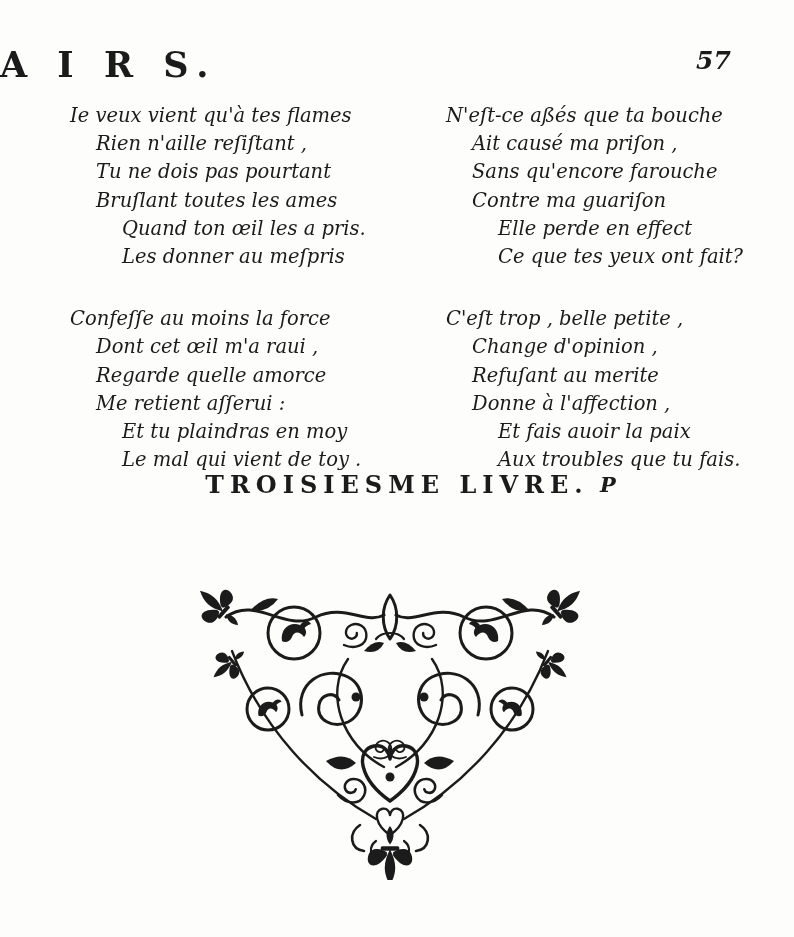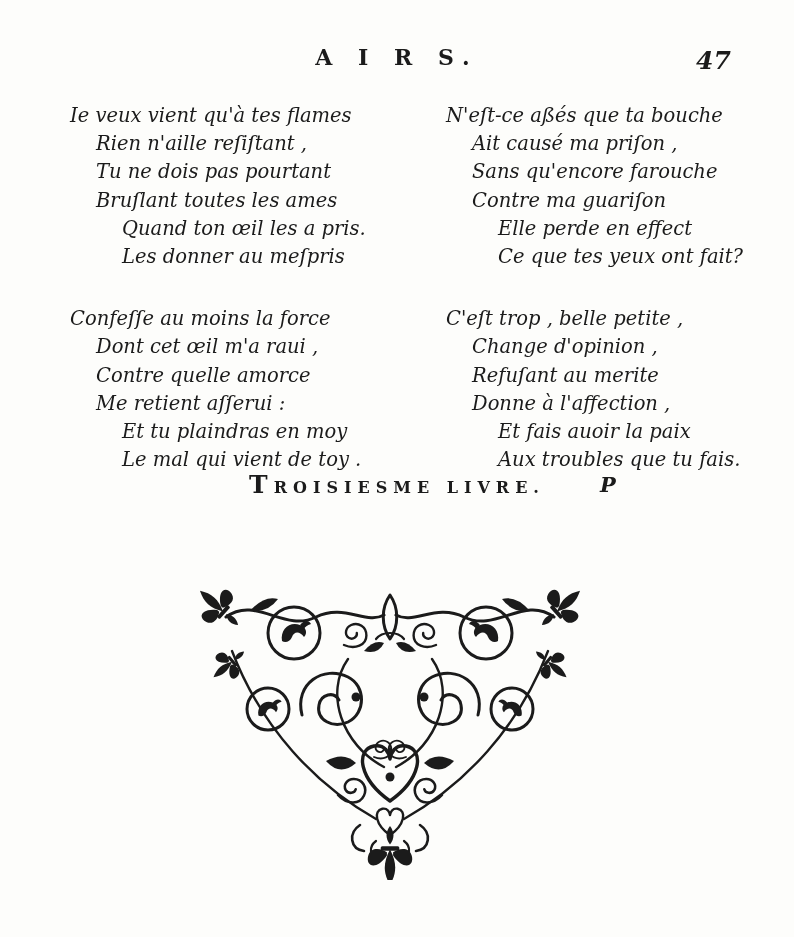--- a/index.html
+++ b/index.html
@@ -14,22 +14,22 @@
     
     background-image:
       radial-gradient(circle 1px at 640px 80px, #b9b9b4 40%, transparent 60%),
       radial-gradient(circle 1px at 700px 140px, #c4c4bf 40%, transparent 60%),
       radial-gradient(circle 1px at 380px 540px, #c4c4bf 40%, transparent 60%),
       radial-gradient(circle 1px at 180px 300px, #cccdc8 40%, transparent 60%),
       radial-gradient(circle 1px at 560px 430px, #c4c4bf 40%, transparent 60%);
   }
   .running-head{
     position:absolute;top:44px;left:0;width:100%;
-    text-align:center;
-    font-size:22px;font-weight:bold;
+    text-align:left;
+    font-size:35px;font-weight:bold;
     letter-spacing:9px;
     white-space:nowrap;
   }
   .folio{
     position:absolute;top:46px;left:696px;
     font-style:italic;font-size:25px;font-weight:bold;
   }
   .col{position:absolute;top:102px;width:350px;}
   .col-left{left:70px;}
   .col-right{left:446px;}
@@ -41,51 +41,51 @@
     line-height:28.2px;
     white-space:nowrap;
   }
   .ind1{padding-left:26px;}
   .ind2{padding-left:52px;}
   .book-line{
     position:absolute;top:470px;left:0;width:100%;
     text-align:center;white-space:nowrap;
   }
   .book-initial{font-size:25px;letter-spacing:6px;font-weight:bold;}
-  .book-rest{font-size:16px;letter-spacing:6px;font-weight:bold;}
+  .book-rest{font-size:24px;letter-spacing:6px;font-weight:bold;}
   .signature{
     position:absolute;top:472px;left:600px;
     font-size:21px;font-style:italic;font-weight:bold;
   }
   .ornament{
     position:absolute;left:198px;top:580px;
     width:384px;height:300px;
   }
 </style>
 </head>
 <body>
 
 <div class="page">
 
   <div class="running-head">A I R S.</div>
-  <div class="folio">47</div>
+  <div class="folio">57</div>
 
   <div class="col col-left">
     <div class="stanza">
       <div class="line">Ie veux vient qu'à tes flames</div>
       <div class="line ind1">Rien n'aille reſiſtant ,</div>
       <div class="line ind1">Tu ne dois pas pourtant</div>
       <div class="line ind1">Bruſlant toutes les ames</div>
       <div class="line ind2">Quand ton œil les a pris.</div>
       <div class="line ind2">Les donner au meſpris</div>
     </div>
     <div class="stanza">
       <div class="line">Confeſſe au moins la force</div>
       <div class="line ind1">Dont cet œil m'a raui ,</div>
-      <div class="line ind1">Contre quelle amorce</div>
+      <div class="line ind1">Regarde quelle amorce</div>
       <div class="line ind1">Me retient aſſerui :</div>
       <div class="line ind2">Et tu plaindras en moy</div>
       <div class="line ind2">Le mal qui vient de toy .</div>
     </div>
   </div>
 
   <div class="col col-right">
     <div class="stanza">
       <div class="line">N'eſt-ce aßés que ta bouche</div>
       <div class="line ind1">Ait causé ma priſon ,</div>

